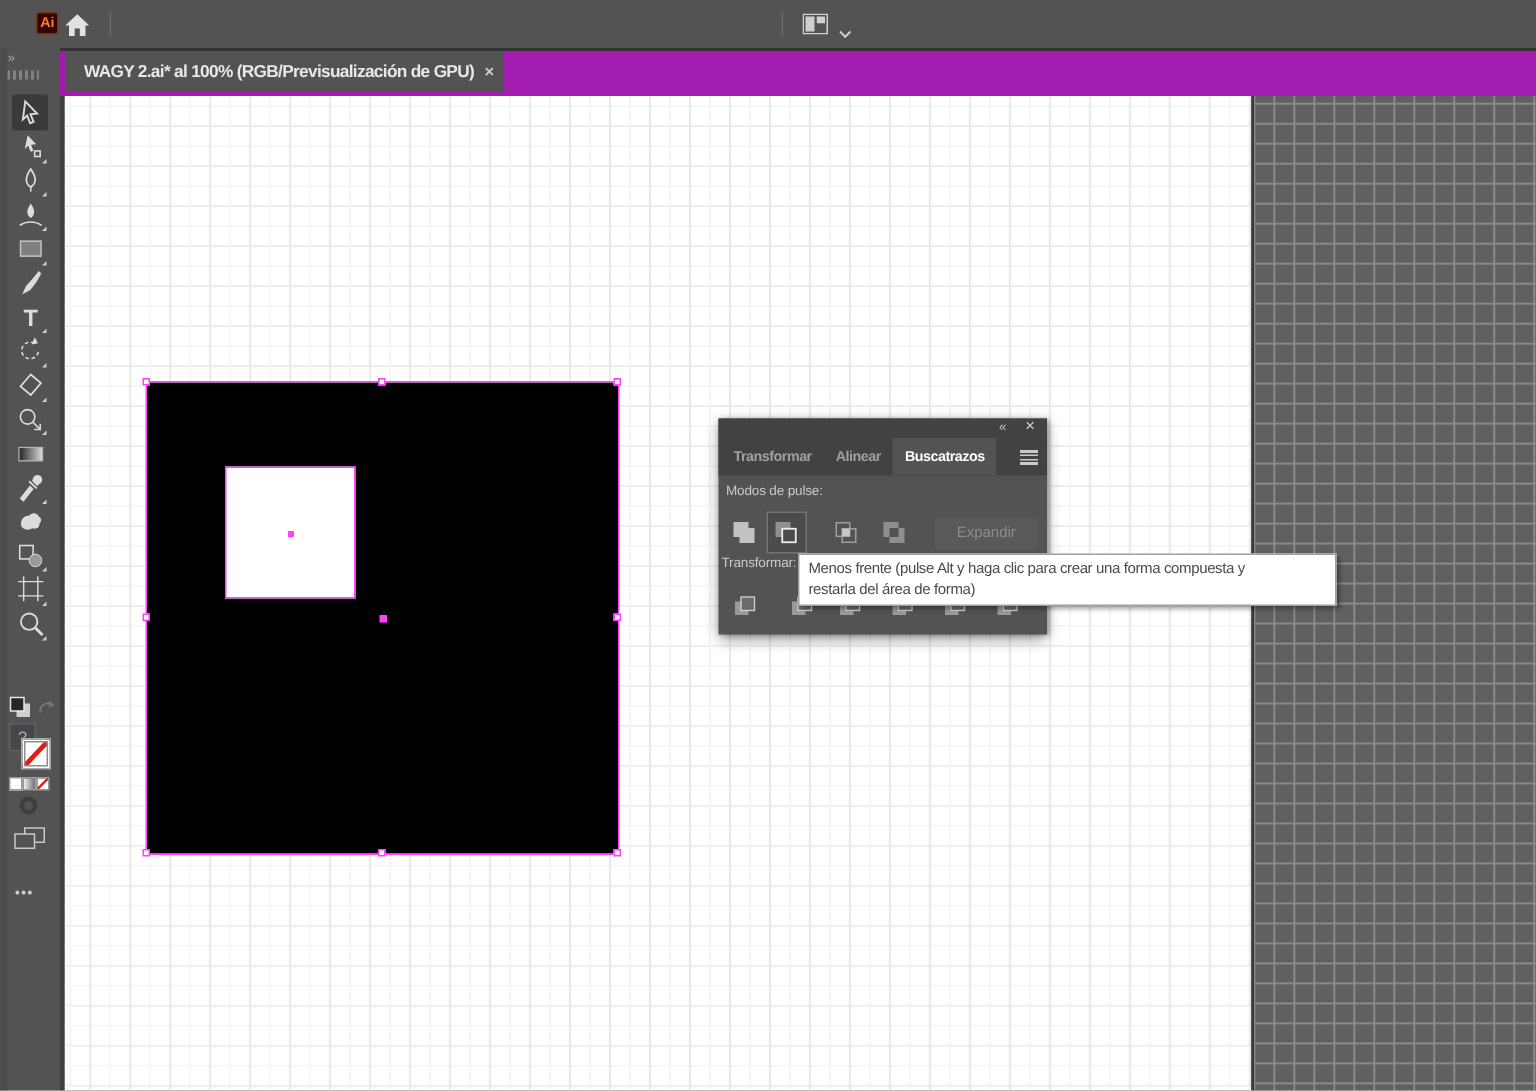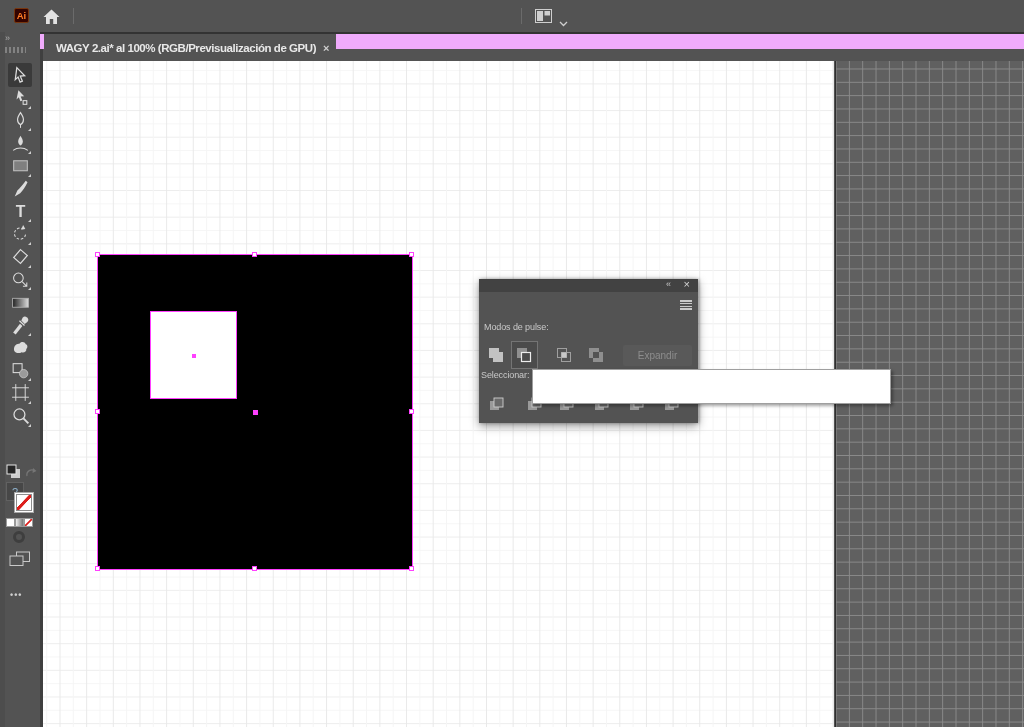--- a/index.html
+++ b/index.html
@@ -1,30 +1,30 @@
 <!DOCTYPE html>
 <html><head>
 <meta charset="utf-8">
 <style>
   * { margin:0; padding:0; box-sizing:border-box; }
   html,body { width:1024px; height:727px; overflow:hidden; font-family:"Liberation Sans", sans-serif; }
   body { position:relative; background:#535353; }
 
   
   .menubar { position:absolute; left:0; top:0; width:1024px; height:32px; background:#535353; z-index:30; }
-  .ai-logo { position:absolute; left:14px; top:8px; width:15px; height:15px; background:#330300; border:1px solid #77360e; border-radius:2px; color:#ff7d26; font-size:9.5px; font-weight:bold; display:flex; align-items:center; justify-content:center; }
+  .ai-logo { position:absolute; left:24px; top:8px; width:15px; height:15px; background:#330300; border:1px solid #77360e; border-radius:2px; color:#ff7d26; font-size:9.5px; font-weight:bold; display:flex; align-items:center; justify-content:center; }
   .home-btn { position:absolute; left:42px; top:8px; width:19px; height:18px; }
   .mb-sep { position:absolute; top:8px; width:1px; height:16px; background:#6b6b6b; }
   .menu-items { position:absolute; left:81px; top:0; height:32px; display:flex; list-style:none; }
   .menu-items li { padding:0 9px; line-height:32px; font-size:10px; color:#d8d8d8; }
   .ws-icon { position:absolute; left:535px; top:9px; }
   .ws-chevron { position:absolute; left:559px; top:13px; }
 
   
-  .tabbar { position:absolute; left:0; top:32px; width:1024px; height:17px; background:#f0abfc; z-index:25; }
+  .tabbar { position:absolute; left:0; top:32px; width:1024px; height:32px; background:#a21caf; z-index:25; }
   .tabbar-topline { position:absolute; left:0; top:0; width:100%; height:2px; background:#333333; }
   .doc-tab { position:absolute; left:44px; top:2px; width:292px; height:27px; background:#535353; display:flex; align-items:center; padding:0 8px 0 12px; }
   .doc-tab .title { font-size:11.5px; font-weight:bold; letter-spacing:-0.45px; color:#e8e8e8; white-space:nowrap; }
   .doc-tab .close { margin-left:7px; font-size:11px; color:#cfcfcf; font-weight:bold; }
 
   
   .toolbar { position:absolute; left:0; top:32px; width:40px; height:695px; background:#535353; z-index:26; }
   .toolbar-shade { position:absolute; left:0; top:0; width:5px; height:100%; background:#4d4d4d; }
   .tools-collapse { position:absolute; left:5px; top:1px; font-size:9px; color:#a9a9a9; letter-spacing:-1px; }
   .tools-grip { position:absolute; left:5px; top:15px; width:21px; height:6px; background:repeating-linear-gradient(to right,#828282 0 2px,transparent 2px 4px); }
@@ -278,20 +278,25 @@
 </div>
 <div class="sw" style="left:10px;top:558px;color:#d0d0d0;font-size:9px;font-weight:bold;letter-spacing:1px;">•••</div>
   </div>
 <div class="dark-strip"></div>
 
 <div class="panel">
   <div class="panel-header">
     <span class="panel-collapse">«</span>
     <span class="panel-close">×</span>
   </div>
+  <div class="panel-tabs" id="panel-tabs">
+      <div class="panel-tab">Transformar</div>
+      <div class="panel-tab">Alinear</div>
+      <div class="panel-tab active">Buscatrazos</div>
+    </div>
   <div class="panel-menu">
       <span></span>
       <span></span>
       <span></span>
       <span></span>
     </div>
   <div class="panel-body">
     <div class="panel-label" style="left:5px; top:5px;">Modos de pulse:</div>
     <div class="mode-btn-box"></div>
     <div id="mode-btns">
@@ -308,21 +313,21 @@
             <rect x="5.5" y="5.5" width="9" height="9" fill="none" stroke="#9f9f9f"></rect>
             <rect x="5.5" y="5.5" width="5" height="5" fill="#c8c8c8"></rect>
           </svg></div>
         <div class="mode-btn" style="left: 109px;"><svg width="16" height="16" viewBox="0 0 16 16">
             <rect x="1" y="1" width="10" height="10" fill="#8f8f8f"></rect>
             <rect x="5" y="5" width="10" height="10" fill="#8f8f8f"></rect>
             <rect x="5" y="5" width="6" height="6" fill="#535353"></rect>
           </svg></div>
       </div>
     <div class="expand-btn">Expandir</div>
-    <div class="panel-label" style="left:2px; top:53px;">Seleccionar:</div>
+    <div class="panel-label" style="left:2px; top:53px;">Transformar:</div>
     <div id="pf-btns">
         <div class="pf-btn" style="left: 10px;"><svg width="16" height="16" viewBox="0 0 16 16">
             <rect x="1" y="4" width="9" height="9" fill="#9a9a9a"></rect>
             <rect x="5" y="1" width="9" height="9" fill="#6b6b6b" stroke="#cfcfcf" stroke-width="0.9"></rect>
           </svg></div>
         <div class="pf-btn" style="left: 48px;"><svg width="16" height="16" viewBox="0 0 16 16">
             <rect x="1" y="4" width="9" height="9" fill="#9a9a9a"></rect>
             <rect x="5" y="1" width="9" height="9" fill="#6b6b6b" stroke="#cfcfcf" stroke-width="0.9"></rect>
           </svg></div>
         <div class="pf-btn" style="left: 80px;"><svg width="16" height="16" viewBox="0 0 16 16">
@@ -339,13 +344,15 @@
           </svg></div>
         <div class="pf-btn" style="left: 185px;"><svg width="16" height="16" viewBox="0 0 16 16">
             <rect x="1" y="4" width="9" height="9" fill="#9a9a9a"></rect>
             <rect x="5" y="1" width="9" height="9" fill="#6b6b6b" stroke="#cfcfcf" stroke-width="0.9"></rect>
           </svg></div>
       </div>
   </div>
 </div>
 
 <div class="tooltip">
+  <div>Menos frente (pulse Alt y haga clic para crear una forma compuesta y</div>
+  <div>restarla del área de forma)</div>
 </div>
 
 </body></html>

